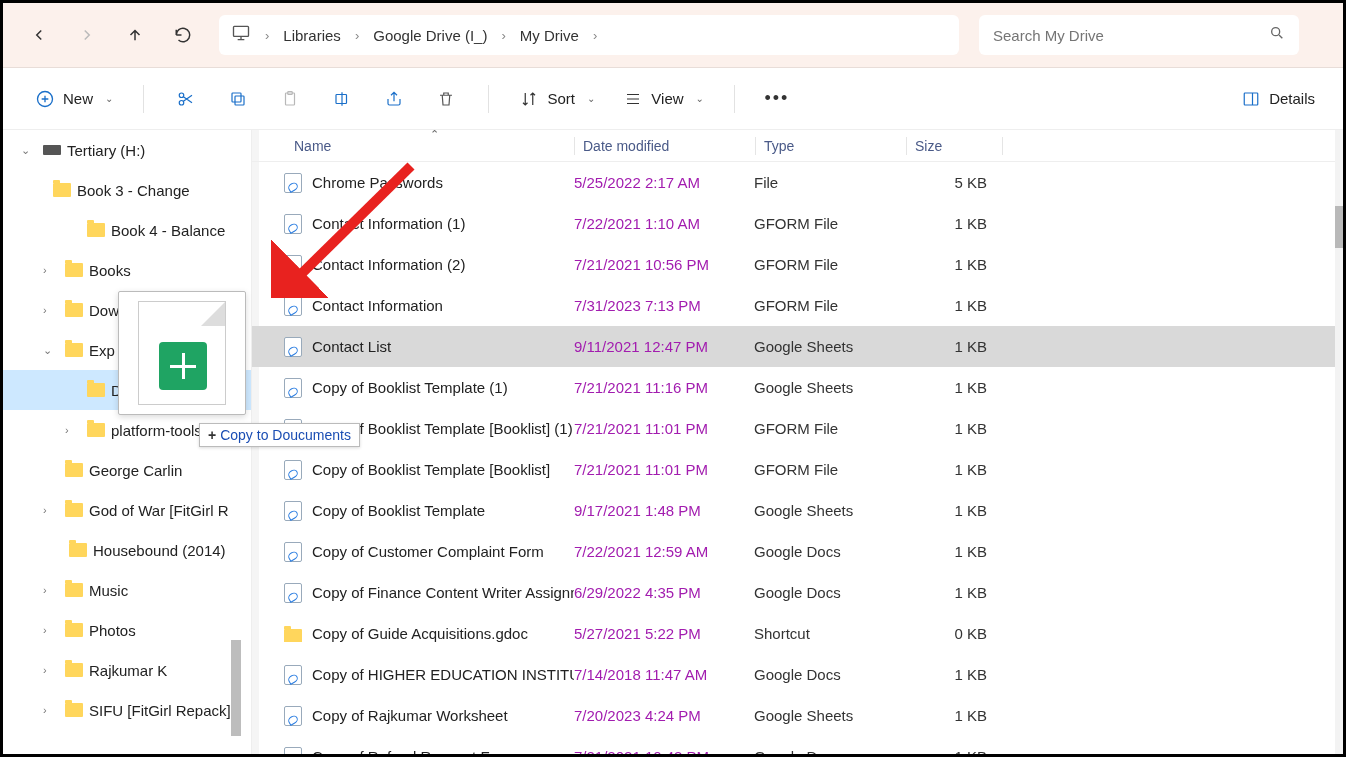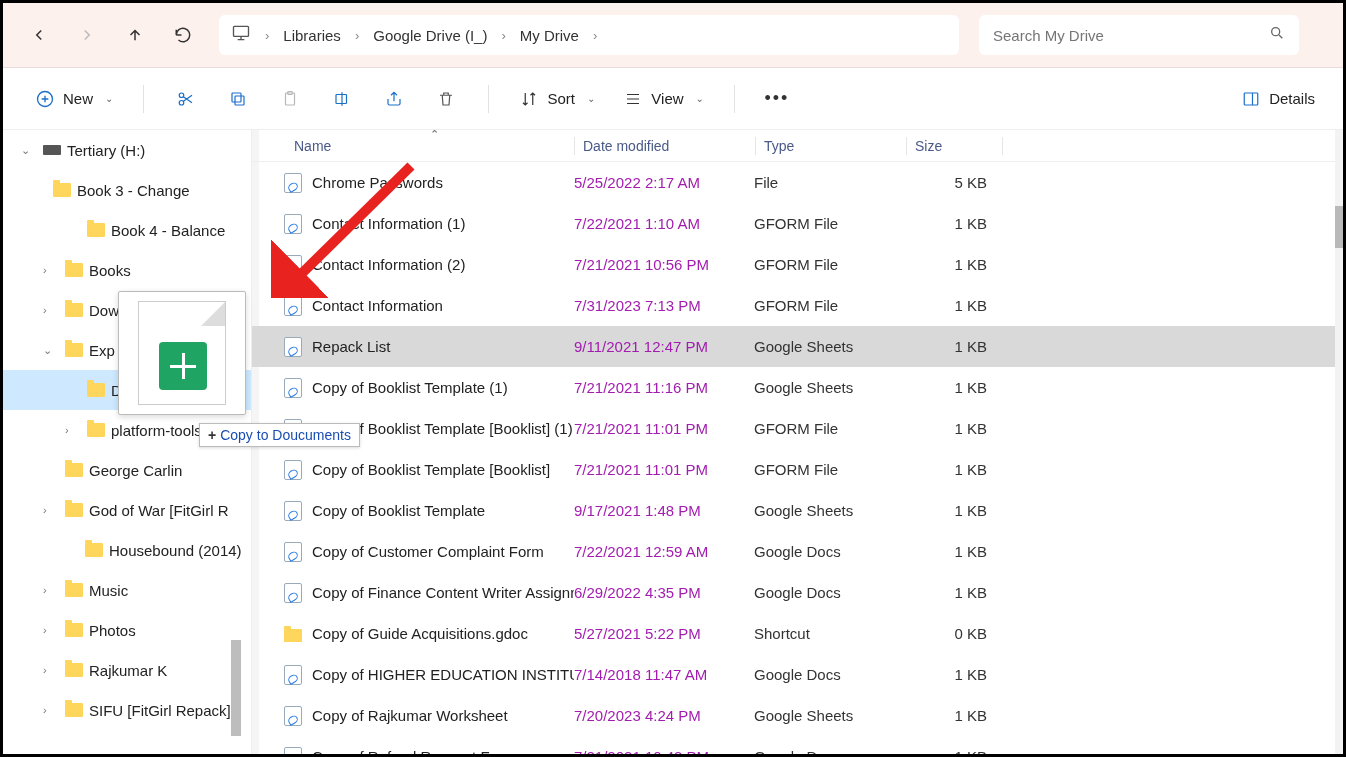--- a/index.html
+++ b/index.html
@@ -252,21 +252,21 @@
       <div class="tree-item" style="padding-left: 40px;">
         <span class="chev"></span>
         <span class="folder-icon"></span>
         <span>George Carlin</span>
       </div>
       <div class="tree-item" style="padding-left: 40px;">
         <span class="chev">›</span>
         <span class="folder-icon"></span>
         <span>God of War [FitGirl R</span>
       </div>
-      <div class="tree-item" style="padding-left: 60px;">
+      <div class="tree-item" style="padding-left: 44px;">
         <span class="chev"></span>
         <span class="folder-icon"></span>
         <span>Housebound (2014)</span>
       </div>
       <div class="tree-item" style="padding-left: 40px;">
         <span class="chev">›</span>
         <span class="folder-icon"></span>
         <span>Music</span>
       </div>
       <div class="tree-item" style="padding-left: 40px;">
@@ -333,21 +333,21 @@
             <span class="ficon doc"></span>
             <span>Contact Information</span>
           </div>
           <div class="cell-date">7/31/2023 7:13 PM</div>
           <div class="cell-type">GFORM File</div>
           <div class="cell-size">1 KB</div>
         </div>
         <div class="row selected">
           <div class="cell-name">
             <span class="ficon doc"></span>
-            <span>Repack List</span>
+            <span>Contact List</span>
           </div>
           <div class="cell-date">9/11/2021 12:47 PM</div>
           <div class="cell-type">Google Sheets</div>
           <div class="cell-size">1 KB</div>
         </div>
         <div class="row">
           <div class="cell-name">
             <span class="ficon doc"></span>
             <span>Copy of Booklist Template (1)</span>
           </div>

